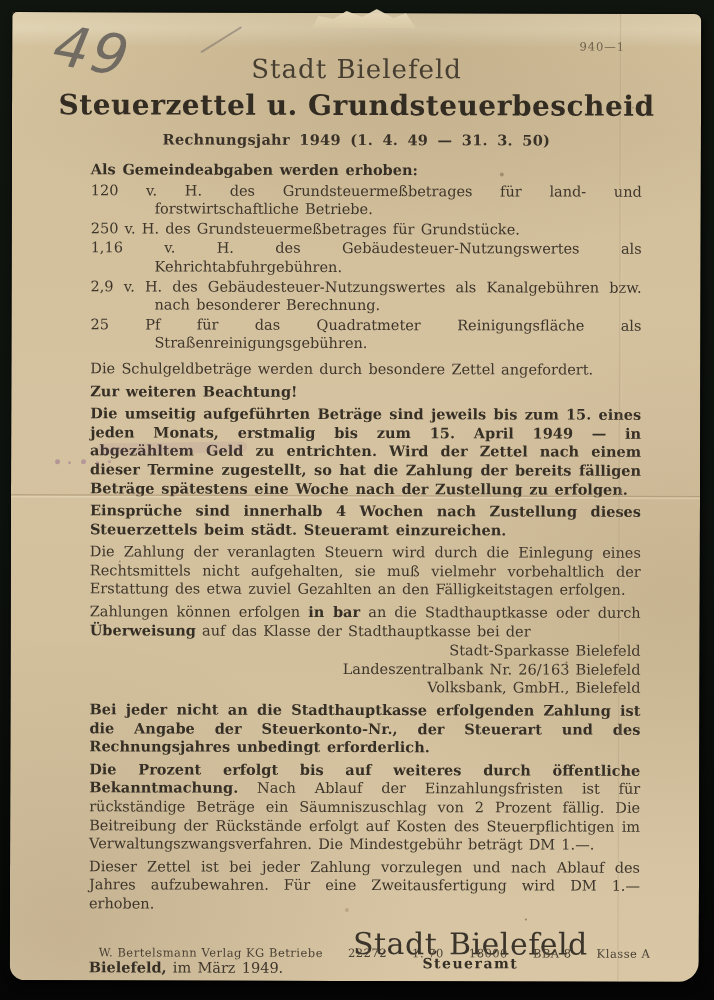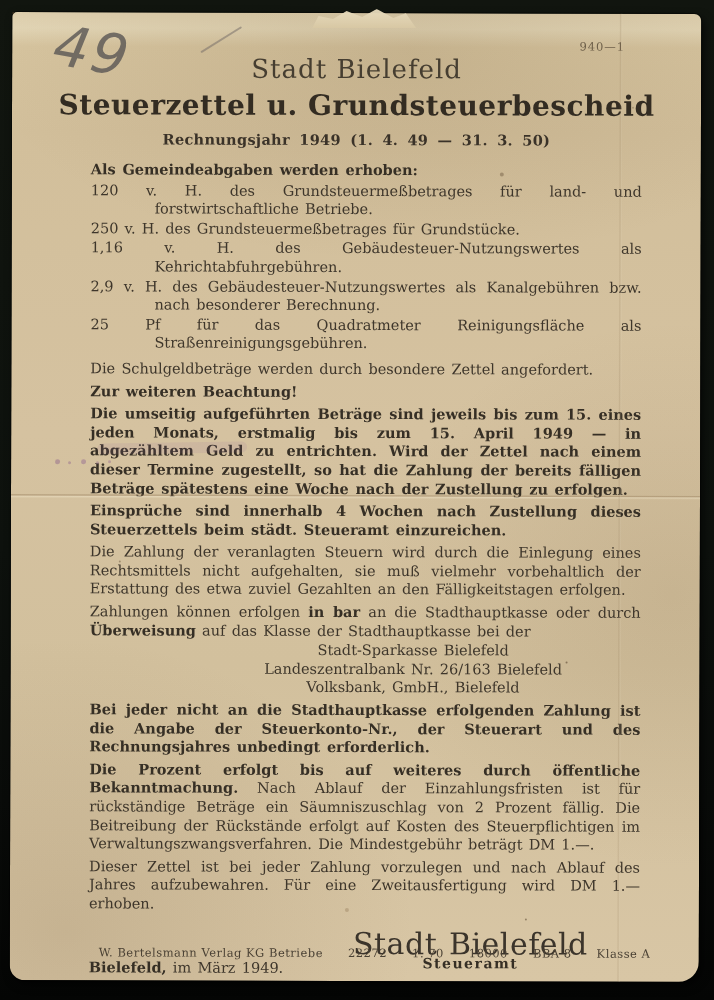--- a/index.html
+++ b/index.html
@@ -89,21 +89,21 @@
     margin:13px 59px 0 79px;
     color:#3e362b;font-size:14.5px;line-height:18.6px;
     text-align:justify;word-spacing:1.6px;
   }
   .bold{font-weight:bold;color:#362f25;}
   .lead{font-weight:bold;color:#362f25;margin-bottom:2px;}
   .levy{padding-left:64px;text-indent:-64px;margin:1px 0;}
   .para{margin-top:4px;}
   .para.gap{margin-top:7px;}
   .banks{margin-left:96px;margin-top:1px;}
-  .banks div{line-height:18.6px;text-align:center;}
+  .banks div{line-height:18.6px;text-align:right;}
   .sign-row{display:flex;justify-content:space-between;align-items:flex-start;margin-top:21px;}
   .dateline{font-size:14.5px;margin-top:24px;color:#3e362b;}
   .signature{ text-align:center;margin-right:52px;}
   .sig-name{font-size:30px;color:#3b342b;letter-spacing:.5px;}
   .sig-dept{font-size:14px;font-weight:bold;margin-top:1px;letter-spacing:1.5px;color:#362f25;}
   .imprint{
     position:absolute;left:89px;bottom:21px;
     font-size:11.5px;color:#4a4134;letter-spacing:.5px;white-space:nowrap;
   }
   .imprint .code{margin-left:25px;}

